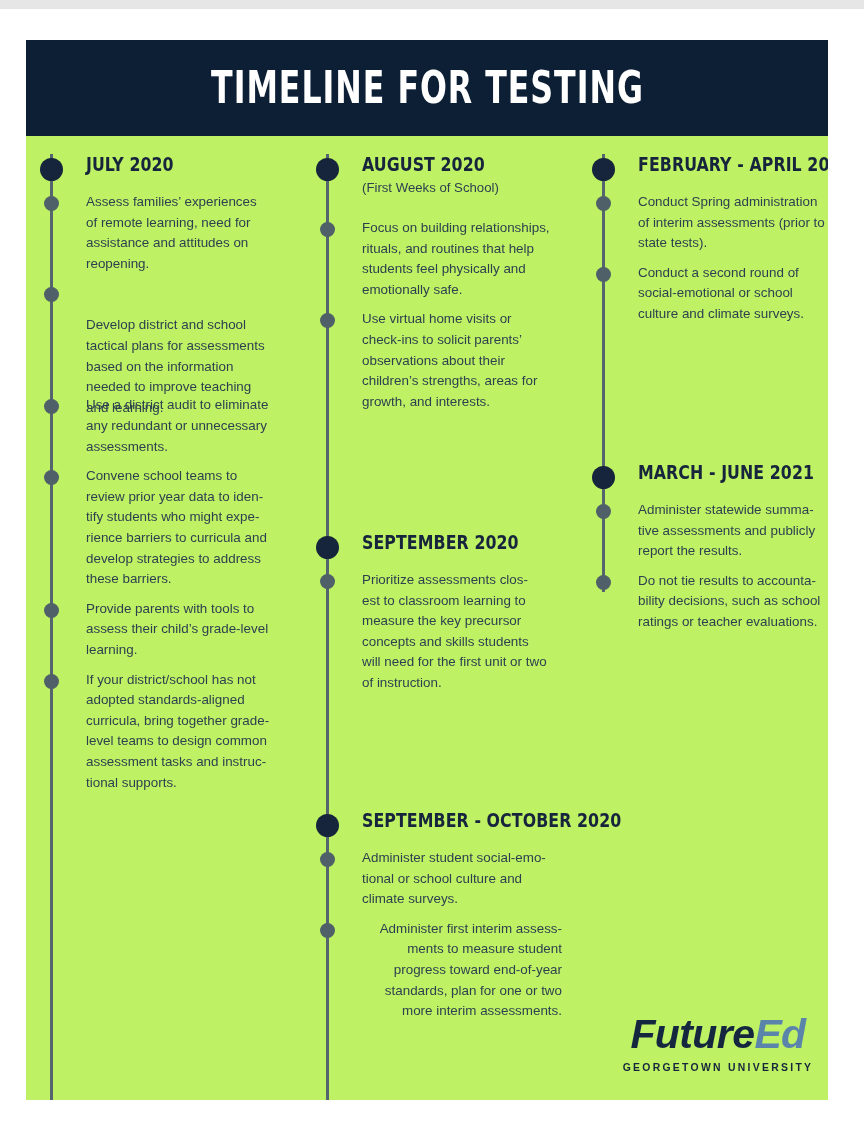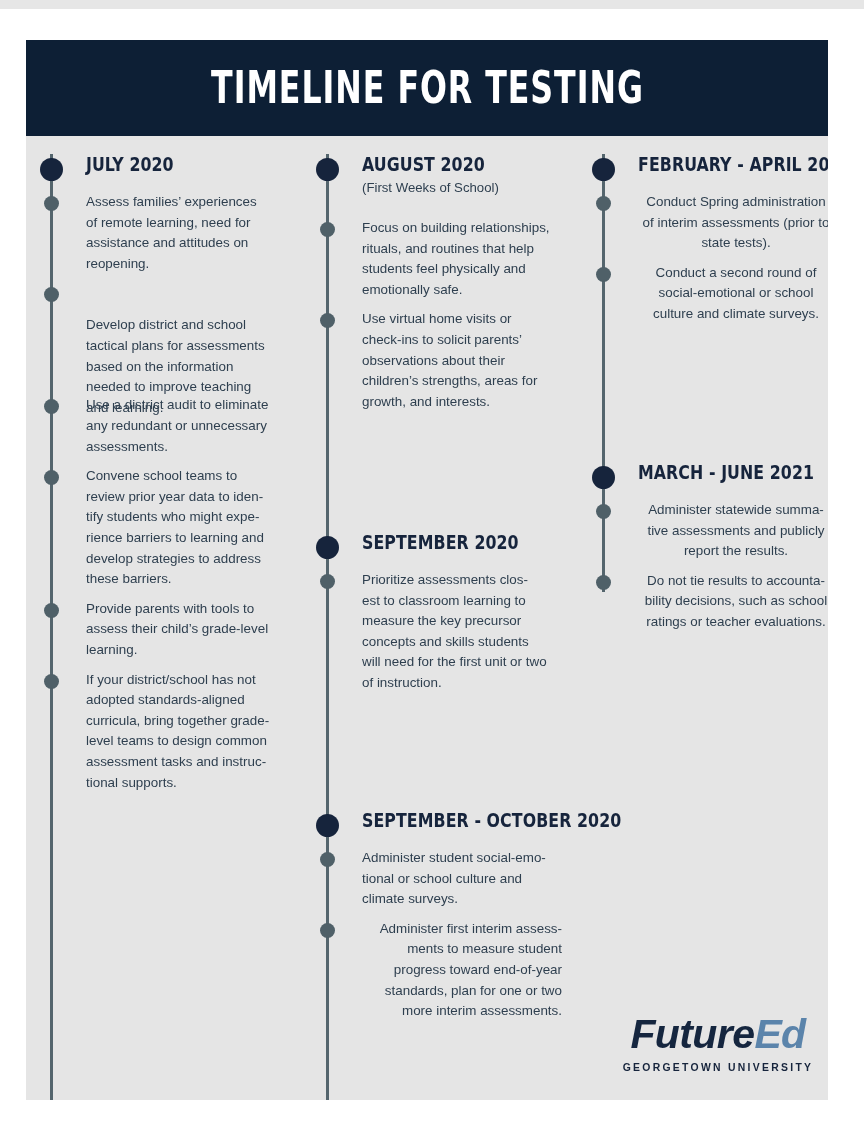--- a/index.html
+++ b/index.html
@@ -55,21 +55,21 @@
     line-height: 1;
   }
 
   
   #canvas {
     position: absolute;
     left: 26px;
     top: 127px;
     width: 802px;
     height: 964px;
-    background: #e5e5e5;
+    background: #bef264;
     overflow: hidden;
   }
 
   .column {
     position: absolute;
     top: 0;
     height: 964px;
   }
   #col-0 { left: 0px;   width: 276px; }
   #col-1 { left: 276px; width: 276px; }
@@ -133,21 +133,21 @@
   }
 
   .bullet-text {
     position: absolute;
     left: 60px;
     color: #2e3f4f;
     font-size: 13.4px;
     line-height: 20.6px;
     width: 200px;
   }
-  #col-2 .bullet-text { width: 196px; text-align: center; }
+  #col-2 .bullet-text { width: 196px; }
 
   .bullet-text .ln { display: block; }
 
   
   #logo {
     position: absolute;
     left: 596px;
     top: 878px;
     width: 192px;
     text-align: center;
@@ -207,21 +207,21 @@
           <div class="bullet-text" style="top: 237.4px;">
             <span class="ln">Use a district audit to eliminate</span>
             <span class="ln">any redundant or unnecessary</span>
             <span class="ln">assessments.</span>
           </div>
           <div class="bullet-dot" style="top: 312.2px;"></div>
           <div class="bullet-text" style="top: 308.2px;">
             <span class="ln">Convene school teams to</span>
             <span class="ln">review prior year data to iden-</span>
             <span class="ln">tify students who might expe-</span>
-            <span class="ln">rience barriers to learning and</span>
+            <span class="ln">rience barriers to curricula and</span>
             <span class="ln">develop strategies to address</span>
             <span class="ln">these barriers.</span>
           </div>
           <div class="bullet-dot" style="top: 444.8px;"></div>
           <div class="bullet-text" style="top: 440.8px;">
             <span class="ln">Provide parents with tools to</span>
             <span class="ln">assess their child’s grade-level</span>
             <span class="ln">learning.</span>
           </div>
           <div class="bullet-dot" style="top: 515.6px;"></div>

